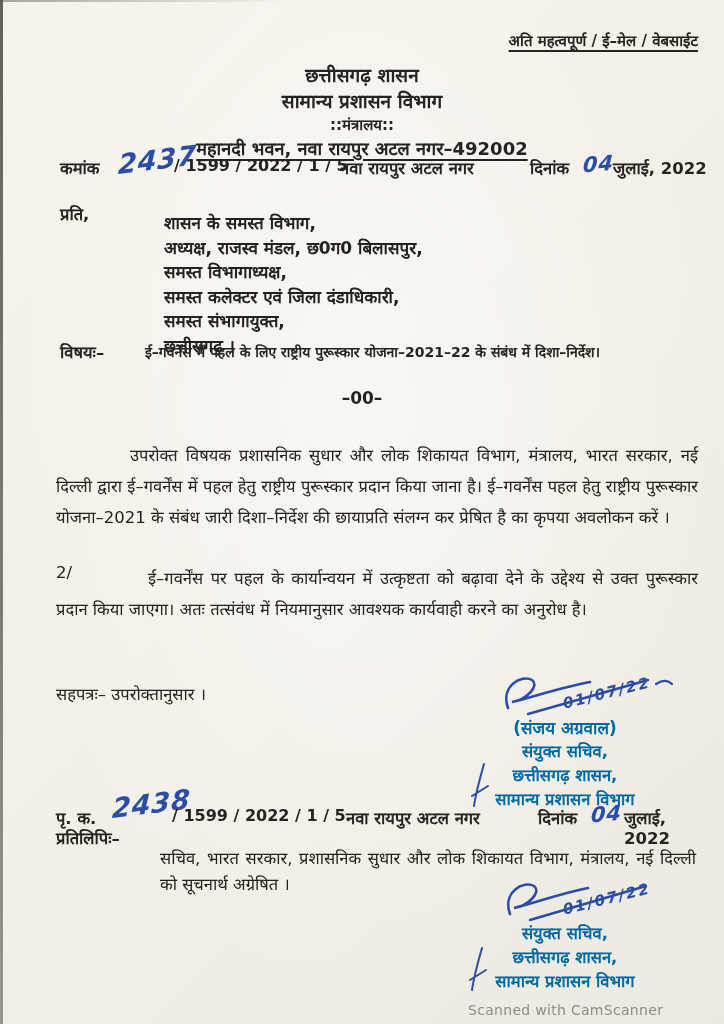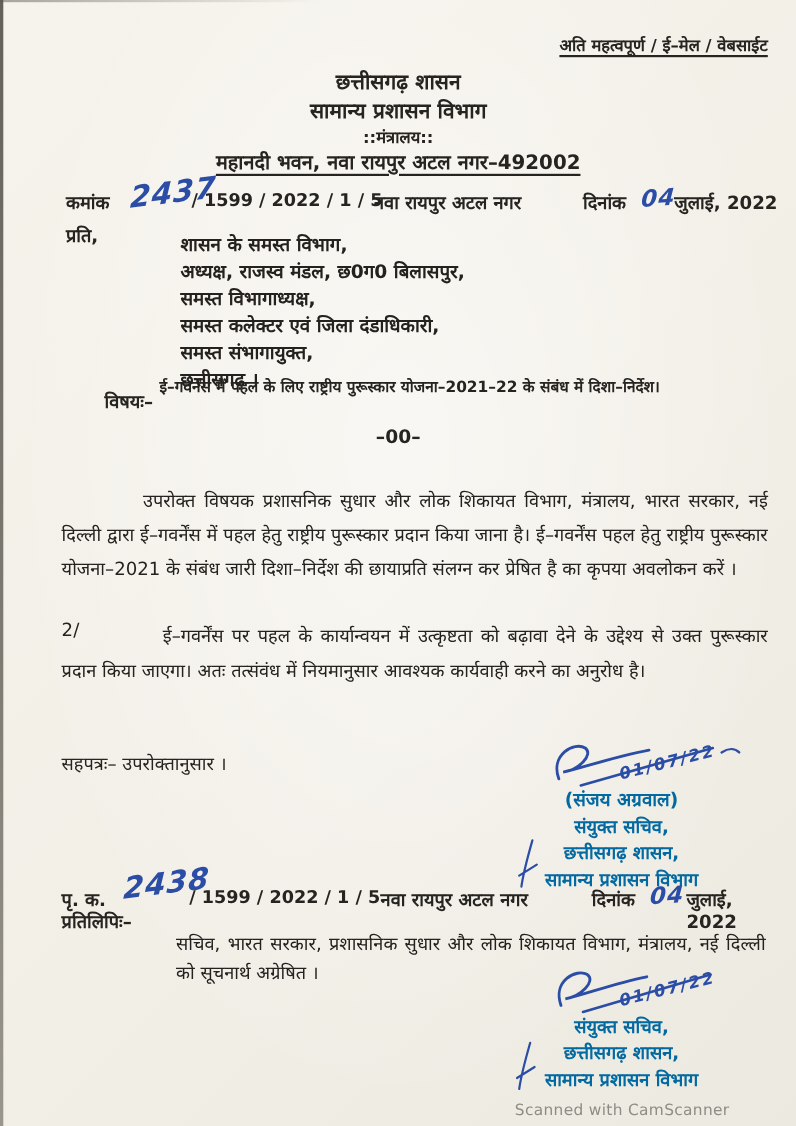--- a/index.html
+++ b/index.html
@@ -67,21 +67,21 @@
 
 <div class="abs b u ink" style="top:30px;right:26px;font-size:15px;">अति महत्वपूर्ण / ई–मेल / वेबसाईट</div>
 
 <div class="abs center" style="top:62px;left:0;width:724px;">
   <div class="b ink" style="font-size:19px;line-height:26px;">छत्तीसगढ़ शासन</div>
   <div class="b ink" style="font-size:19px;line-height:26px;">सामान्य प्रशासन विभाग</div>
   <div class="b ink" style="font-size:15px;line-height:22px;">::मंत्रालय::</div>
   <div class="b u ink" style="font-size:18px;line-height:26px;">महानदी भवन, नवा रायपुर अटल नगर–492002</div>
 </div>
 
-<div class="abs" style="top:168px;left:60px;width:648px;height:36px;text-decoration:underline;">
+<div class="abs" style="top:152px;left:60px;width:648px;height:36px;text-decoration:underline;">
   <span class="abs b ink" style="left:0;top:4px;font-size:16.5px;">कमांक</span>
   <span class="abs hw hw-num" style="left:58px;top:-8px;">2437</span>
   <span class="abs b ink" style="left:114px;top:4px;font-size:16px;">/ 1599 / 2022 / 1 / 5</span>
   <span class="abs b ink" style="left:280px;top:4px;font-size:16.5px;">नवा रायपुर अटल नगर</span>
   <span class="abs b ink" style="left:470px;top:4px;font-size:16.5px;">दिनांक</span>
   <span class="abs hw hw-date" style="left:523px;top:0;">04</span>
   <span class="abs b ink" style="left:553px;top:4px;font-size:16.5px;">जुलाई, 2022</span>
 </div>
 
 <div class="abs b ink" style="top:202px;left:60px;font-size:16.5px;">प्रति,</div>
@@ -89,21 +89,21 @@
 <div class="abs" style="top:211px;left:164px;width:430px;font-size:17px;line-height:24.5px;font-weight:bold;color:#24221e;">
   <div>शासन के समस्त विभाग,</div>
   <div>अध्यक्ष, राजस्व मंडल, छ0ग0 बिलासपुर,</div>
   <div>समस्त विभागाध्यक्ष,</div>
   <div>समस्त कलेक्टर एवं जिला दंडाधिकारी,</div>
   <div>समस्त संभागायुक्त,</div>
   <div>छत्तीसगढ़ ।</div>
 </div>
 
 <div class="abs" style="top:337px;left:60px;width:636px;">
-  <span class="abs b ink" style="left:0;top:16px;font-size:16.5px;margin-left:35px;">विषयः–</span>
+  <span class="abs b ink" style="left:0;top:3px;font-size:16.5px;">विषयः–</span>
   <div class="b ink" style="margin-left:85px;font-size:14px;line-height:30px;text-align:justify;">ई–गवर्नेंस में पहल के लिए राष्ट्रीय पुरूस्कार योजना–2021–22 के संबंध में दिशा–निर्देश।</div>
 </div>
 
 <div class="abs center b ink" style="top:388px;left:0;width:724px;font-size:17px;">–00–</div>
 
 <div class="abs para" style="top:440px;left:56px;width:642px;text-indent:74px;">उपरोक्त विषयक प्रशासनिक सुधार और लोक शिकायत विभाग, मंत्रालय, भारत सरकार, नई दिल्ली द्वारा ई–गवर्नेंस में पहल हेतु राष्ट्रीय पुरूस्कार प्रदान किया जाना है। ई–गवर्नेंस पहल हेतु राष्ट्रीय पुरूस्कार योजना–2021 के संबंध जारी दिशा–निर्देश की छायाप्रति संलग्न कर प्रेषित है का कृपया अवलोकन करें ।</div>
 
 <div class="abs" style="top:563px;left:56px;width:642px;">
   <span class="abs" style="left:0;top:0;font-size:16.5px;color:#24221e;">2/</span>
   <div class="para" style="text-indent:92px;">ई–गवर्नेंस पर पहल के कार्यान्वयन में उत्कृष्टता को बढ़ावा देने के उद्देश्य से उक्त पुरूस्कार प्रदान किया जाएगा। अतः तत्संवंध में नियमानुसार आवश्यक कार्यवाही करने का अनुरोध है।</div>

